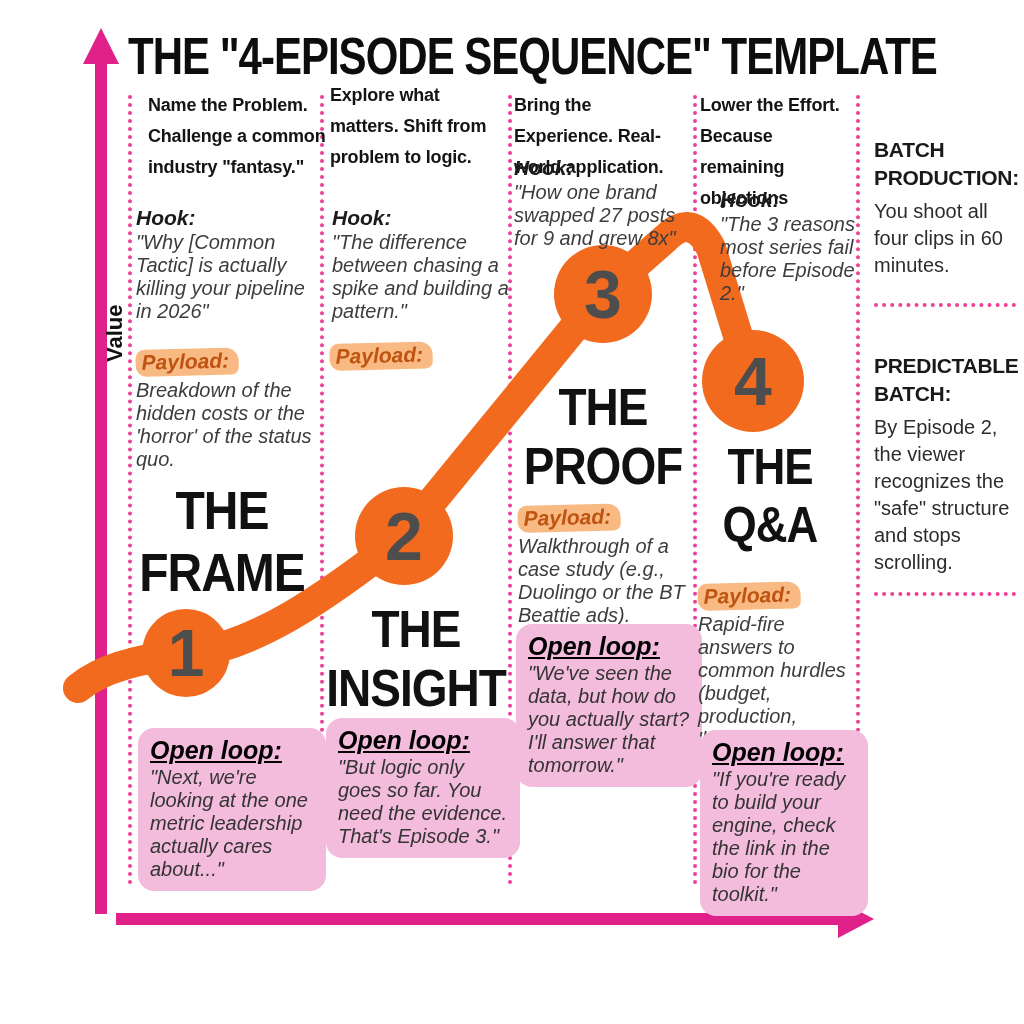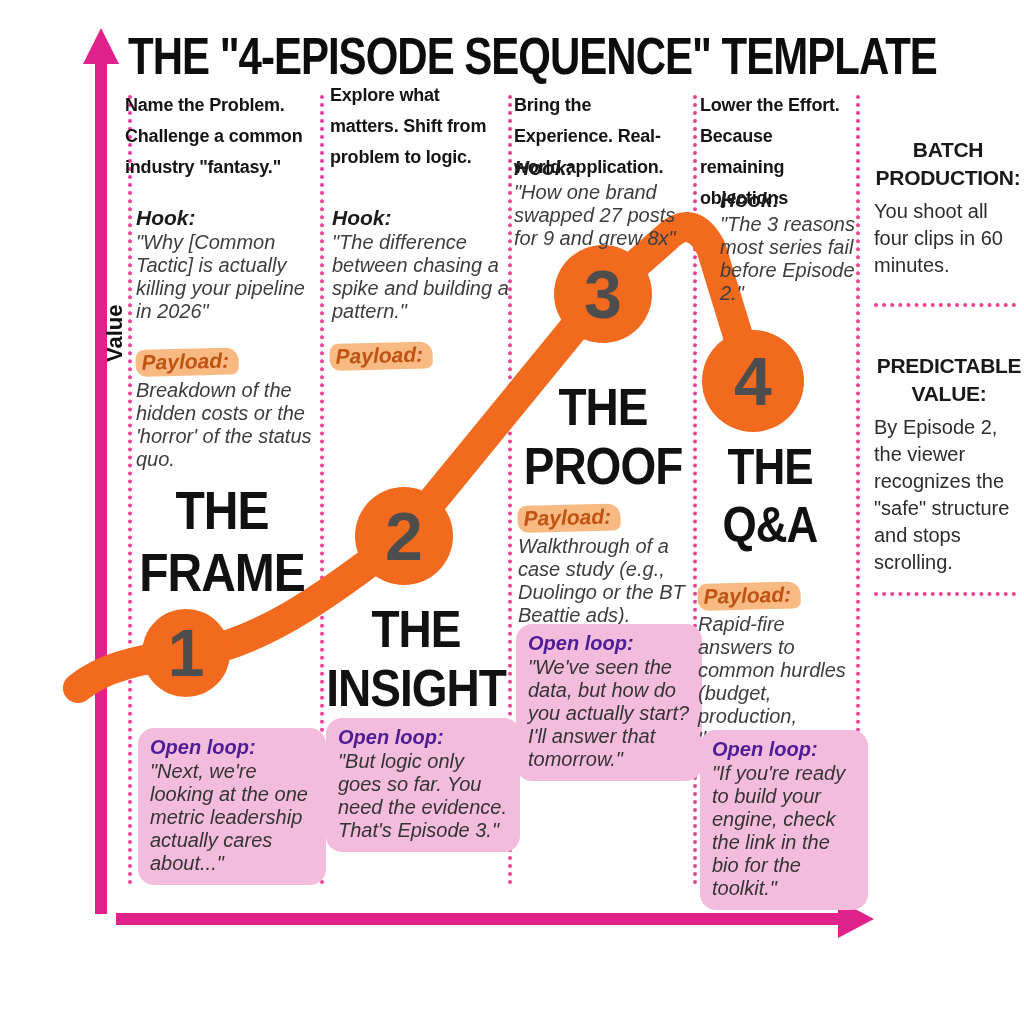--- a/index.html
+++ b/index.html
@@ -31,29 +31,29 @@
     display:inline-block;font-weight:bold;font-style:italic;font-size:21px;color:#bf5312;
     background:#f8ba82;padding:1px 9px 2px 6px;border-radius:9px 13px 7px 11px;
     transform:rotate(-1.5deg);transform-origin:left bottom;
   }
   .payload-text{font-style:italic;font-size:20px;line-height:23px;color:#3d3d3d;margin-top:2px;
     overflow-wrap:break-word;word-break:break-word;}
   
   .openloop{
     background:#f3bbdc;border-radius:16px;padding:8px 10px 10px 12px;
   }
-  .openloop-label{font-weight:bold;font-style:italic;font-size:20px;color:#4c1d95;}
+  .openloop-label{font-weight:bold;font-style:italic;font-size:25px;color:#000000;text-decoration:underline;}
   .openloop-text{font-style:italic;font-size:20px;line-height:23px;color:#343434;margin-top:1px;}
   
   .epname{
     font-weight:bold;color:#111;text-align:center;letter-spacing:-1px;
     transform:scaleY(1.12);transform-origin:top center;
   }
   
-  .sb-title{font-weight:bold;font-size:21px;line-height:28px;color:#191919;letter-spacing:-0.3px;text-align:center;}
+  .sb-title{font-weight:bold;font-size:21px;line-height:28px;color:#191919;letter-spacing:-0.3px;}
   .sb-body{font-size:20px;line-height:27px;color:#2c2c2c;margin-top:6px;}
 </style>
 </head>
 <body>
 
 <div id="canvas">
 
   <div class="abs vline" style="left:128px;top:95px;height:790px;"></div>
   <div class="abs vline" style="left:320px;top:95px;height:790px;"></div>
   <div class="abs vline" style="left:508px;top:95px;height:790px;"></div>
@@ -85,21 +85,21 @@
     <g>
       <circle cx="753" cy="381" r="51" fill="#f26a1e"></circle>
       <text x="753" y="405" text-anchor="middle" font-size="68" font-weight="bold" fill="#4d4d4d">4</text>
     </g>
   </svg>
 
   <div class="abs title" style="left:128px;top:28px;">THE "4-EPISODE SEQUENCE" TEMPLATE</div>
 
   <div class="abs value-label" style="left:102px;top:362px;">Value</div>
 
-  <div class="abs kicker" style="left:125px;top:90px;width:178px;">Name the Problem. Challenge a common industry "fantasy."</div>
+  <div class="abs kicker" style="left:148px;top:90px;width:178px;">Name the Problem. Challenge a common industry "fantasy."</div>
   <div class="abs" style="left:136px;top:206px;width:180px;">
     <div class="hook-label">Hook:</div>
     <div class="hook-text">"Why [Common Tactic] is actually killing your pipeline in 2026"</div>
   </div>
   <div class="abs" style="left:136px;top:350px;width:180px;">
     <span class="payload-label">Payload:</span>
     <div class="payload-text">Breakdown of the hidden costs or the 'horror' of the status quo.</div>
   </div>
   <div class="abs epname" style="left:126px;top:480px;width:192px;font-size:48px;line-height:55px;">THE FRAME</div>
   <div class="abs openloop" style="left:138px;top:728px;width:166px;">
@@ -151,19 +151,19 @@
     <div class="openloop-text">"If you're ready to build your engine, check the link in the bio for the toolkit."</div>
   </div>
 
   <div class="abs" style="left:874px;top:136px;width:148px;">
     <div class="sb-title">BATCH PRODUCTION:</div>
     <div class="sb-body">You shoot all four clips in 60 minutes.</div>
   </div>
   <div class="abs hdivider" style="left:874px;top:303px;width:142px;"></div>
 
   <div class="abs" style="left:874px;top:352px;width:150px;">
-    <div class="sb-title">PREDICTABLE VALUE:</div>
+    <div class="sb-title">PREDICTABLE BATCH:</div>
     <div class="sb-body">By Episode 2, the viewer recognizes the "safe" structure and stops scrolling.</div>
   </div>
   <div class="abs hdivider" style="left:874px;top:592px;width:142px;"></div>
 
 
 </div>
 
 </body></html>

